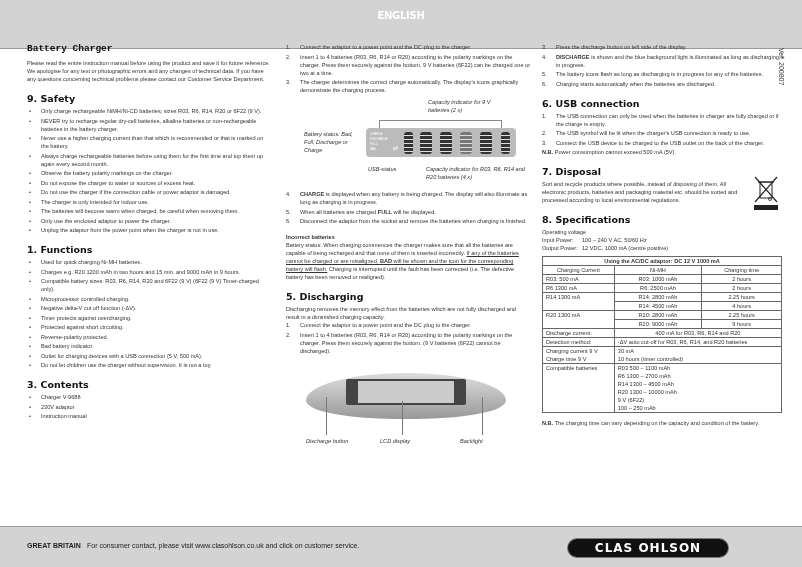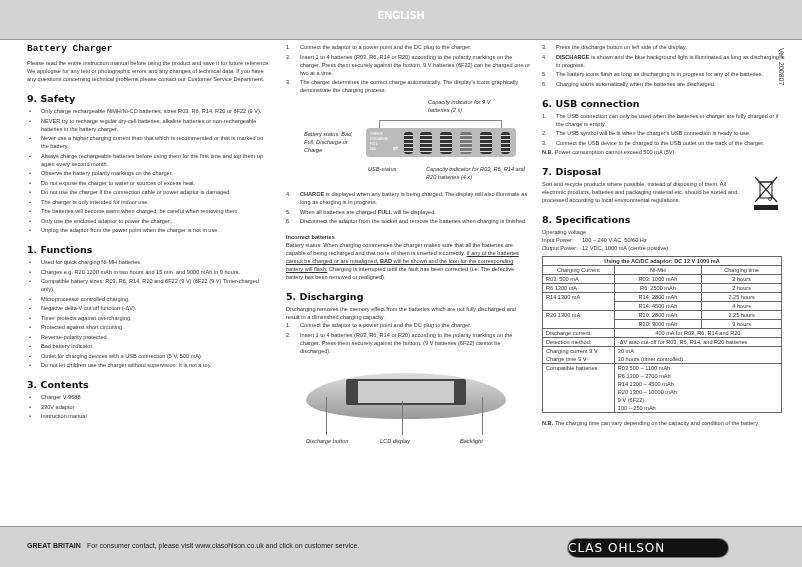--- a/index.html
+++ b/index.html
@@ -1,23 +1,23 @@
 <!DOCTYPE html>
 <html><head>
 <meta charset="utf-8">
 <style>
 *{box-sizing:border-box;margin:0;padding:0}
 html,body{width:802px;height:567px;overflow:hidden;background:#fff;font-family:"Liberation Sans",sans-serif;color:#222}
 #page{position:relative;width:802px;height:567px}
-.topbar{position:absolute;left:0;top:0;width:802px;height:40px;background:#d3d3d3;border-bottom:1px solid #999}
+.topbar{position:absolute;left:0;top:0;width:802px;height:49px;background:#d3d3d3;border-bottom:1px solid #999}
 .topbar .lang{position:absolute;left:0;width:802px;top:10px;text-align:center;color:#fff;font-weight:bold;font-size:10px;font-family:"DejaVu Sans",sans-serif;letter-spacing:-0.3px}
 .bottombar{position:absolute;left:0;top:526px;width:802px;height:41px;background:#d3d3d3;border-top:1px solid #999}
 .bottombar .country{position:absolute;left:27px;top:15px;font-size:7px;font-weight:bold;color:#222}
 .bottombar .contact{position:absolute;left:87px;top:15px;font-size:7px;color:#222}
-.logo{position:absolute;left:568px;top:12px;width:160px;height:18px;background:#111;border-radius:9px;color:#fff;font-weight:normal;font-size:12px;text-align:left;line-height:18px;letter-spacing:1px;font-family:"DejaVu Sans",sans-serif;box-shadow:0 0 0 1px #777}
+.logo{position:absolute;left:568px;top:12px;width:160px;height:18px;background:#111;border-radius:9px;color:#fff;font-weight:bold;font-size:12px;text-align:center;line-height:18px;letter-spacing:1px;font-family:"DejaVu Sans",sans-serif;box-shadow:0 0 0 1px #777}
 .col{position:absolute;top:43px;font-size:5.6px;line-height:8px;color:#333}
 .col1{left:27px;width:245px}
 .col2{left:286px;width:245px}
 .col3{left:542px;width:245px}
 .title{font-weight:bold;font-size:9.5px;line-height:12px;color:#111;font-family:Liberation Mono, monospace}
 .article{font-weight:bold;font-size:9.5px;line-height:12px;color:#111;font-family:"DejaVu Sans",sans-serif;margin-top:3px}
 .article .num{display:inline-block;margin-left:6px}
 .article .n2{margin-left:70px;display:block}
 p.intro{margin-top:4px}
 h2{font-family:"DejaVu Sans",sans-serif;font-size:9.5px;line-height:11px;color:#111;margin-top:10px;margin-bottom:3px}

